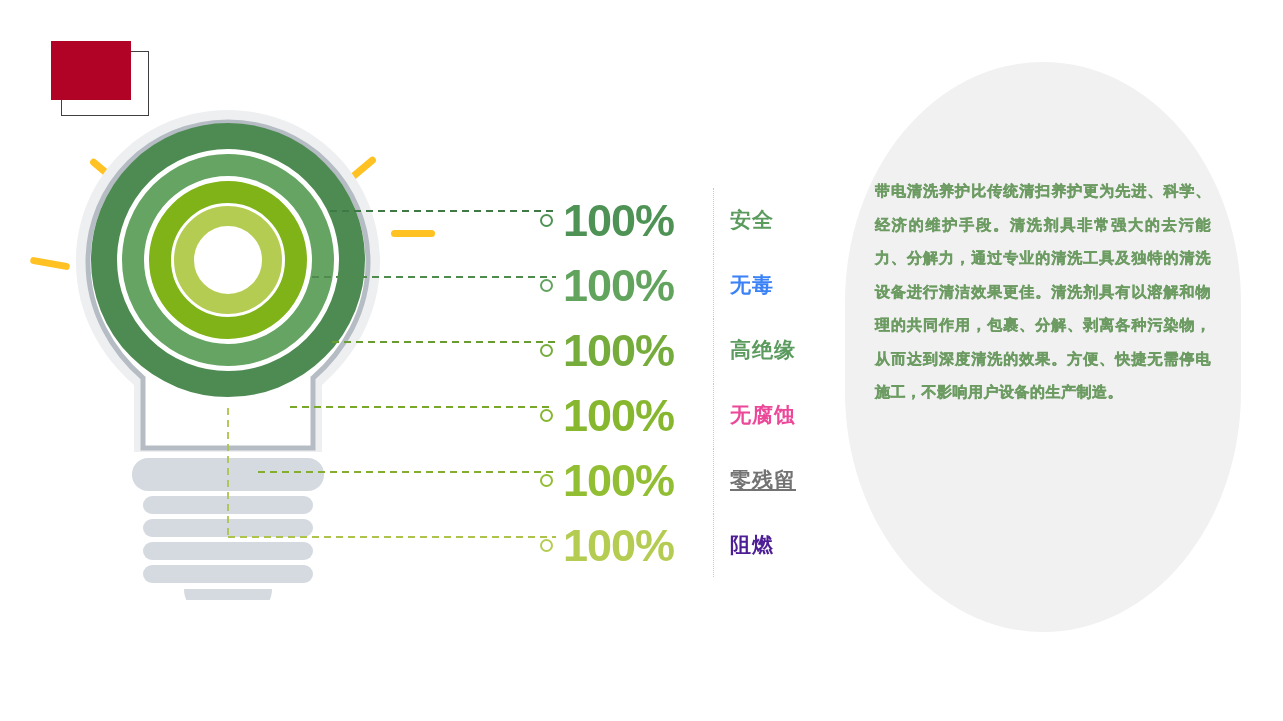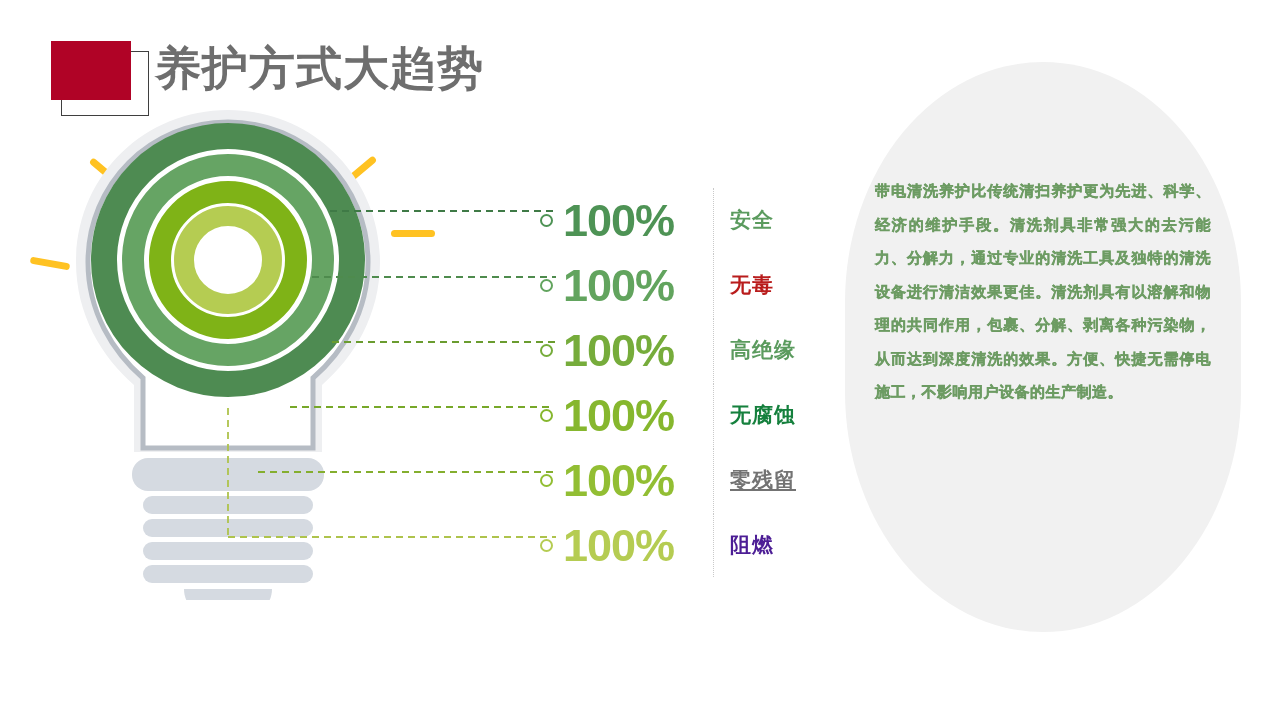--- a/index.html
+++ b/index.html
@@ -133,21 +133,20 @@
     letter-spacing: 0.5px;
     -webkit-text-stroke: 0.4px #6c9b62;
   }
 </style>
 </head>
 <body>
 
 <div id="title-block">
   <div id="title-outline" style="border-color: rgb(63, 63, 63);"></div>
   <div id="title-square" style="background: rgb(176, 3, 38);"></div>
-  <div id="page-title" style="color: rgb(110, 110, 110);">养护方式大趋势</div>
 </div>
 
 <div id="rays">
   <div class="ray" style="left: 226px; top: 117px; width: 7px; height: 42px; background: rgb(255, 194, 34);"></div>
   <div class="ray" style="left: 86px; top: 170px; width: 42px; height: 7px; transform: rotate(40deg); background: rgb(255, 194, 34);"></div>
   <div class="ray" style="left: 338px; top: 168px; width: 42px; height: 7px; transform: rotate(-40deg); background: rgb(255, 194, 34);"></div>
   <div class="ray" style="left: 30px; top: 260px; width: 40px; height: 7px; transform: rotate(10deg); background: rgb(255, 194, 34);"></div>
   <div class="ray" style="left: 391px; top: 230px; width: 44px; height: 7px; background: rgb(255, 194, 34);"></div>
 </div>
 
@@ -193,35 +192,35 @@
     <div class="stat-marker"></div>
     <div class="stat-value" style="color:#4E9355;">100%</div>
     <div class="stat-divider" style="border-left-color: rgb(201, 201, 201);"></div>
     <div class="stat-label" style="color: rgb(91, 155, 94); text-align: right;">安全</div>
   </div>
 
   <div class="stat-row" style="top:77px; color:#62A45E;">
     <div class="stat-marker"></div>
     <div class="stat-value" style="color:#62A45E;">100%</div>
     <div class="stat-divider" style="border-left-color: rgb(201, 201, 201);"></div>
-    <div class="stat-label" style="color: #b91c1c;">无毒</div>
+    <div class="stat-label" style="color: #3b82f6;">无毒</div>
   </div>
 
   <div class="stat-row" style="top:142px; color:#76AC3B;">
     <div class="stat-marker"></div>
     <div class="stat-value" style="color:#76AC3B;">100%</div>
     <div class="stat-divider" style="border-left-color: rgb(201, 201, 201);"></div>
     <div class="stat-label" style="color: rgb(91, 155, 94); text-align: right;">高绝缘</div>
   </div>
 
   <div class="stat-row" style="top:207px; color:#86B72E;">
     <div class="stat-marker"></div>
     <div class="stat-value" style="color:#86B72E;">100%</div>
     <div class="stat-divider" style="border-left-color: rgb(201, 201, 201);"></div>
-    <div class="stat-label" style="color: #15803d;">无腐蚀</div>
+    <div class="stat-label" style="color: #ec4899;">无腐蚀</div>
   </div>
 
   <div class="stat-row" style="top:272px; color:#92BE33;">
     <div class="stat-marker"></div>
     <div class="stat-value" style="color:#92BE33;">100%</div>
     <div class="stat-divider" style="border-left-color: rgb(201, 201, 201);"></div>
     <div class="stat-label" style="color: #737373; text-decoration: underline;">零残留</div>
   </div>
 
   <div class="stat-row" style="top:337px; color:#B5CC52;">

